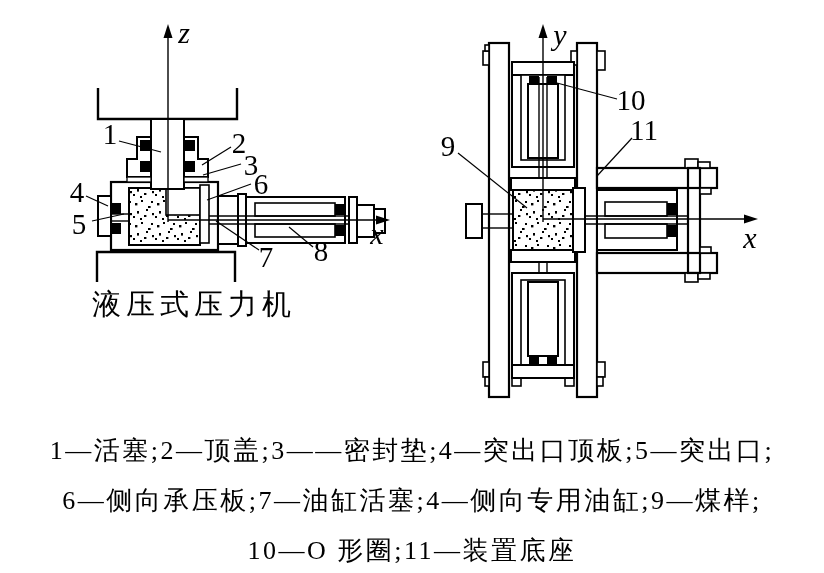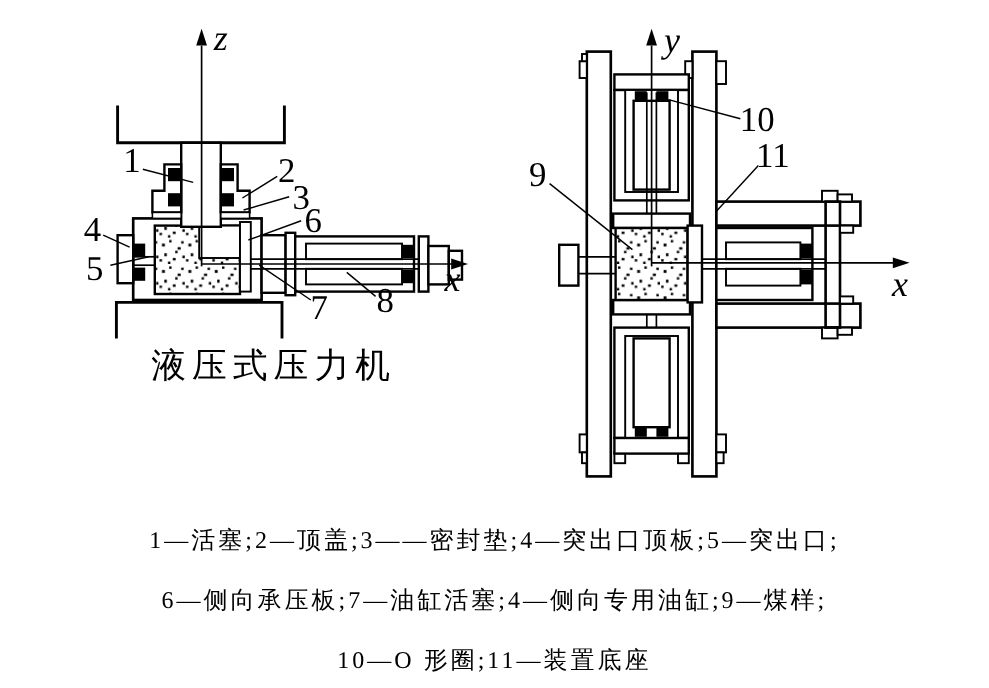--- a/index.html
+++ b/index.html
@@ -1,22 +1,22 @@
 <!DOCTYPE html>
 <html><head>
 <meta charset="utf-8">
 <style>
   html,body{margin:0;padding:0;background:#fff;}
   .stage{position:relative;width:824px;height:573px;background:#ffffff;overflow:hidden;
          font-family:"Liberation Serif", serif;color:#000;}
   .stage svg{position:absolute;left:0;top:0;}
-  .caption{position:absolute;left:58px;top:285px;width:272px;text-align:right;
+  .caption{position:absolute;left:58px;top:285px;width:272px;text-align:center;
            font-size:29px;letter-spacing:5px;white-space:nowrap;}
   .legend{position:absolute;left:0;top:426px;width:824px;text-align:center;}
-  .legend div{height:50px;line-height:50px;font-size:20px;letter-spacing:2.5px;white-space:nowrap;}
+  .legend div{height:50px;line-height:50px;font-size:26px;letter-spacing:2.5px;white-space:nowrap;}
   
   .ln{fill:none;stroke:#000;stroke-width:2.4;}
   .wh{fill:#fff;stroke:#000;stroke-width:2;}
   .wh2{fill:#fff;stroke:#000;stroke-width:2.2;}
   .whthin{fill:#fff;stroke:#000;stroke-width:1.6;}
   .pad{fill:#fff;stroke:#000;stroke-width:1.3;}
   .seal{fill:#000;stroke:none;}
   .rod{fill:none;stroke:#000;stroke-width:1.4;}
   .leader{fill:none;stroke:#000;stroke-width:1.2;}
   .axis{fill:none;stroke:#000;stroke-width:1.4;}

